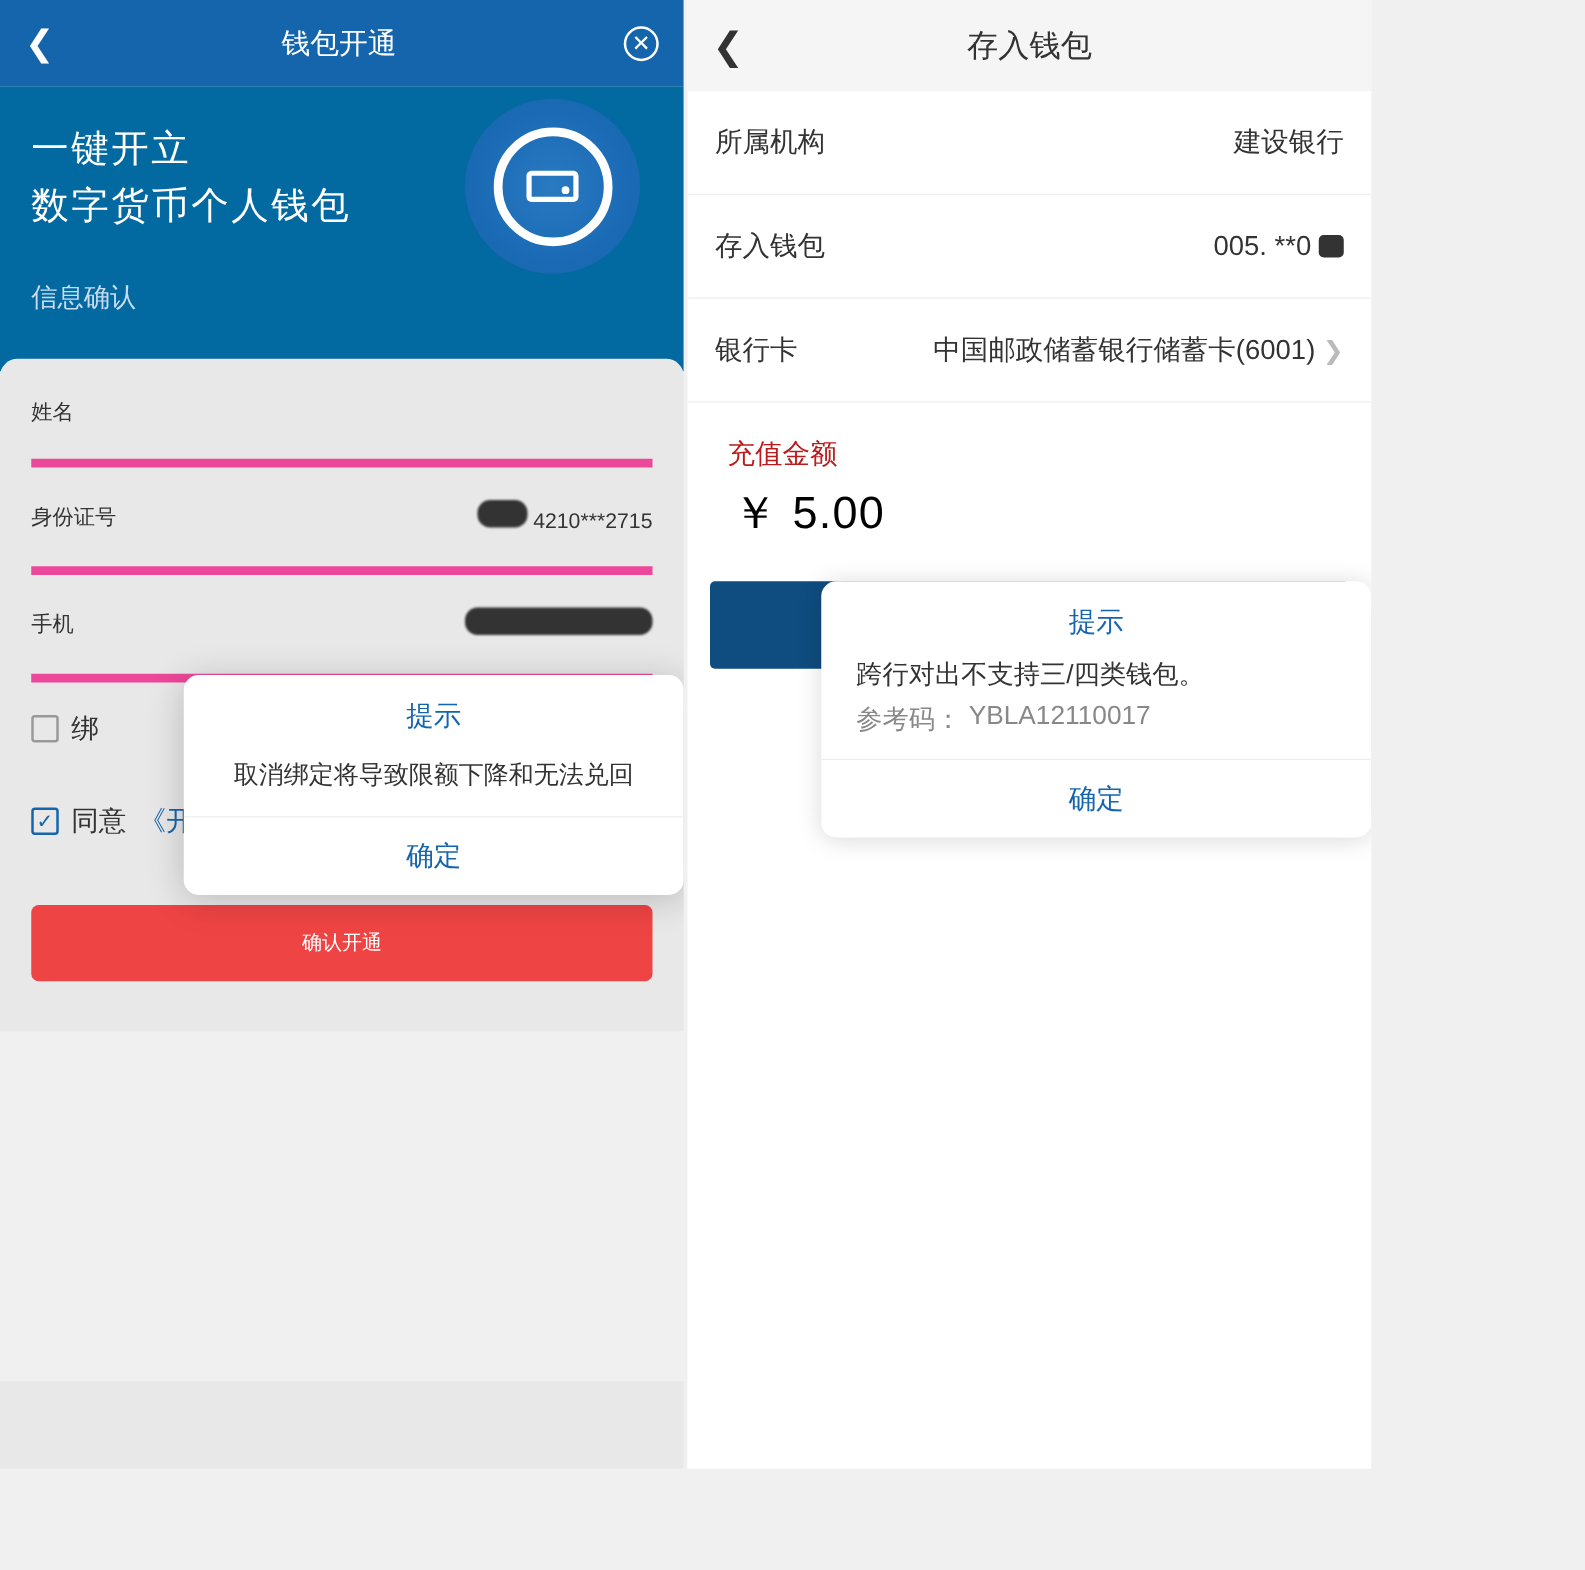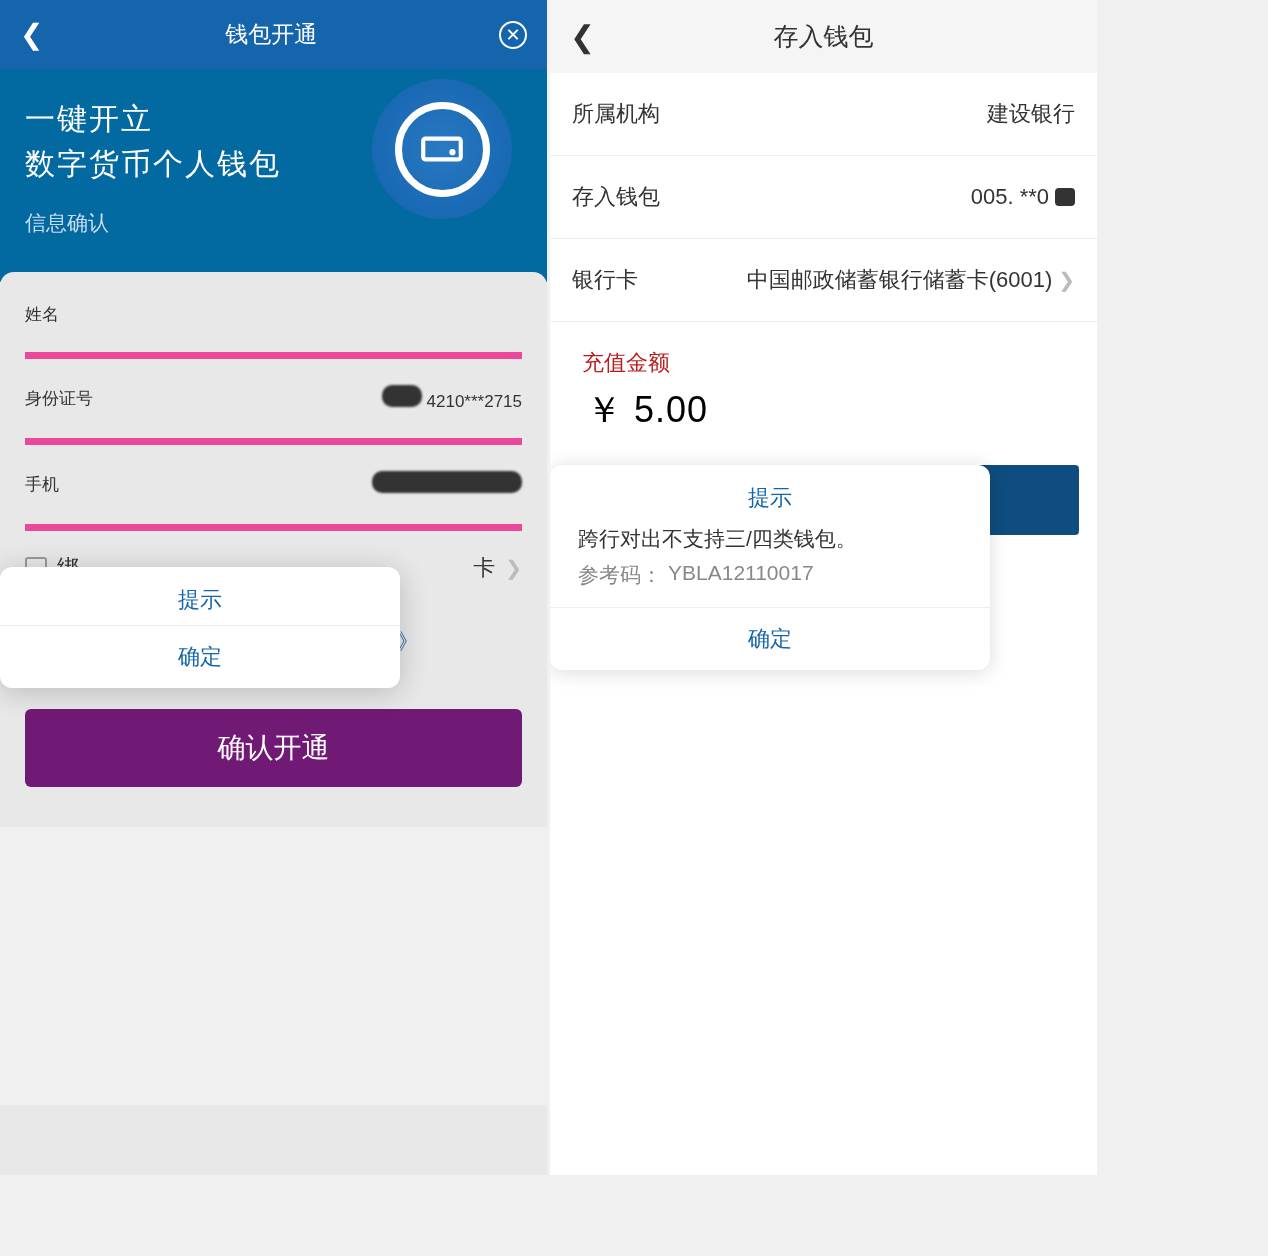--- a/index.html
+++ b/index.html
@@ -32,21 +32,21 @@
       display: flex; align-items: center; justify-content: center; font-size: 18px;
     }
     .left-screen .hero {
       background: #0369a1;
       color: #fff;
       padding: 30px 25px 45px;
       position: relative;
     }
     .left-screen .hero .title1 { font-size: 30px; font-weight: 500; letter-spacing: 2px;}
     .left-screen .hero .title2 { font-size: 30px; font-weight: 500; margin-top: 4px; letter-spacing: 2px;}
-    .left-screen .hero .sub { font-size: 21px; margin-top: 24px; color: #c9dcf0;}
+    .left-screen .hero .sub { font-size: 21px; margin-top: 39px; color: #c9dcf0;}
     .wallet-icon {
       position: absolute;
       right: 35px; top: 10px;
       width: 140px; height: 140px;
       border-radius: 50%;
       background: radial-gradient(circle, #2a7ac2 0%, #1a6ab5 60%, #1565ad 100%);
       display: flex; align-items: center; justify-content: center;
     }
     .wallet-icon .ring {
       width: 95px; height: 95px; border: 7px solid #fff; border-radius: 50%;
@@ -81,31 +81,31 @@
       display: flex; align-items: center; justify-content: center;
       font-size: 16px;
     }
     .link { color: #1565ad; }
     .redacted {
       display:inline-block; width:150px; height:22px; background:#333;
       border-radius: 10px;
       filter: blur(1px);
     }
     .confirm-btn {
-      background: #701a75;
+      background: #ef4444;
       color: #fff;
       text-align: center;
       padding: 20px;
-      font-size: 28px;
+      font-size: 16px;
       border-radius: 6px;
       margin-top: 30px;
     }
     .dialog-backdrop {
       position: absolute; inset: 0; background: rgba(0,0,0,0.0);
-      display:flex; align-items:center; justify-content:flex-start;
+      display:flex; align-items:center; justify-content:flex-end;
       pointer-events:none;
     }
     .dialog {
       width: 400px; background: #fff; border-radius: 12px;
       overflow: hidden;
       box-shadow: 0 4px 30px rgba(0,0,0,0.2);
       pointer-events:auto;
       margin-top: 80px;
     }
     .dialog .dtitle {
@@ -209,20 +209,21 @@
       <span>同意</span>
       <span class="link">《开通数字货币个人钱包协议》</span>
     </div>
     <div class="confirm-btn">确认开通</div>
   </div>
   <div class="bottom-spacer-left"></div>
 
   <div class="dialog-backdrop">
     <div class="dialog">
       <div class="dtitle">提示</div>
+      <div class="dmsg">取消绑定将导致限额下降和无法兑回</div>
       <div class="dbtns">
         <div class="dbtn ok">确定</div>
       </div>
     </div>
   </div>
 </div>
 
 <div class="phone-screen right-screen">
   <div class="header">
     <span class="back">❮</span>

